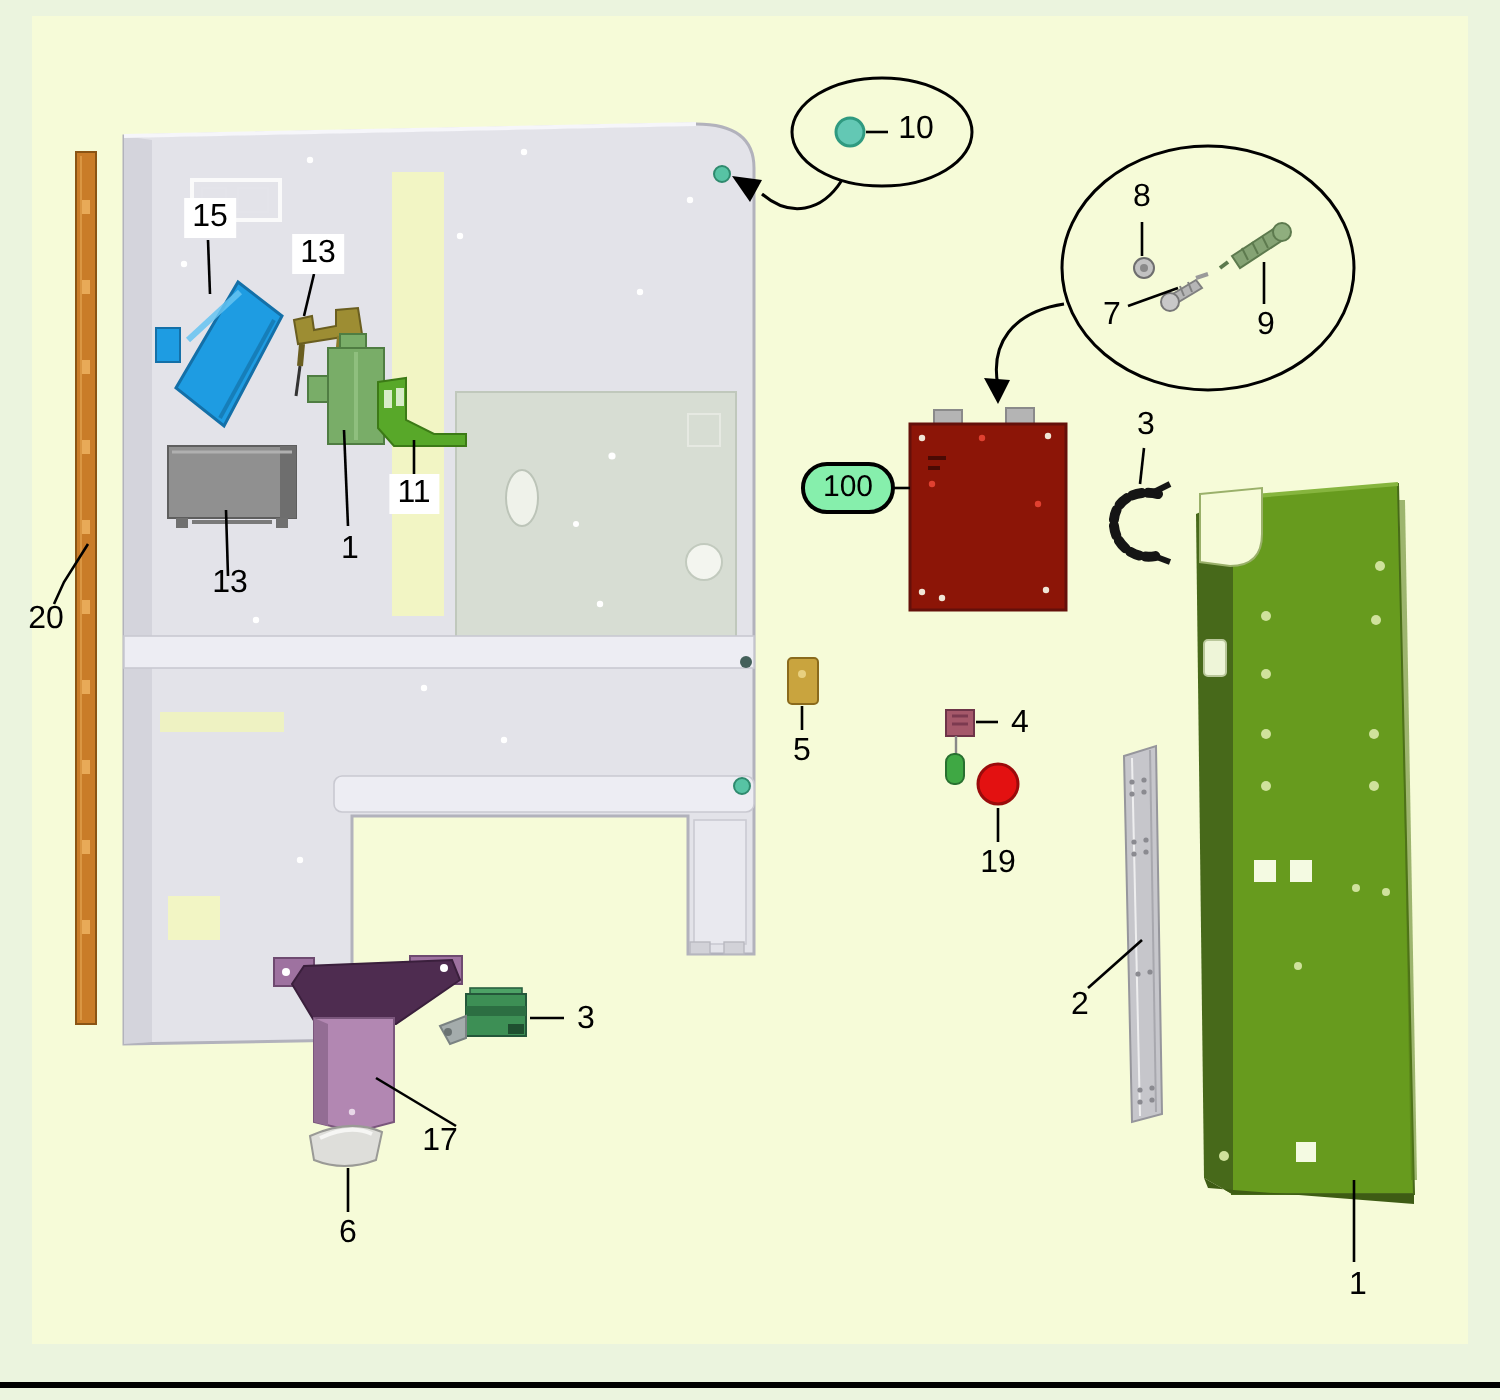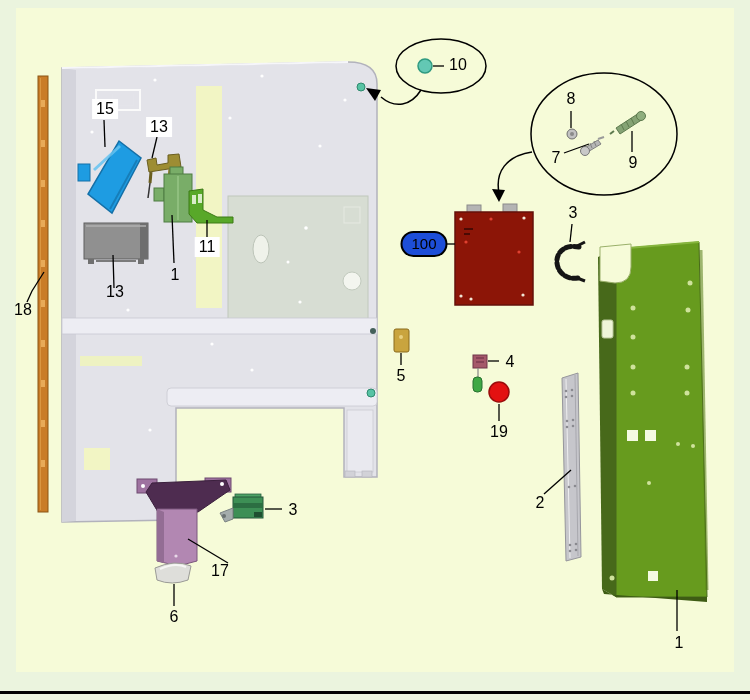--- a/index.html
+++ b/index.html
@@ -10,21 +10,21 @@
   .sheet{position:absolute;left:16px;top:8px;width:718px;height:664px;background:#f6fbd8;}
   .art{position:absolute;left:0;top:0;}
   .bottom-rule{position:absolute;left:0;top:691px;width:750px;height:3px;background:#000;}
   .callout{
     position:absolute;transform:translate(-50%,-50%);
     font-weight:normal;font-size:16px;color:#000;line-height:18px;white-space:nowrap;
     z-index:5;
   }
   .boxed{background:#ffffff;padding:1px 4px;}
   .stadium{
-    border:2px solid #000;border-radius:14px;background:#1d4ed8;
+    border:2px solid #000;border-radius:14px;background:#86efac;
     padding:2px 9px;font-size:15px;
   }
 </style>
 </head>
 <body>
 
 <div class="stage">
   <div class="sheet"></div>
 
   <svg class="art" width="750" height="700" viewBox="0 0 750 700">
@@ -297,18 +297,18 @@
   <div class="callout" style="left:571px;top:99px">8</div>
   <div class="callout" style="left:633px;top:163px">9</div>
   <div class="callout" style="left:458px;top:65px">10</div>
   <div class="callout boxed" style="left:207px;top:247px">11</div>
   <div class="callout" style="left:175px;top:275px">1</div>
   <div class="callout" style="left:115px;top:292px">13</div>
   <div class="callout boxed" style="left:159px;top:127px">13</div>
   <div class="callout boxed" style="left:105px;top:109px">15</div>
   <div class="callout" style="left:293px;top:510px">3</div>
   <div class="callout" style="left:220px;top:571px">17</div>
-  <div class="callout" style="left:23px;top:310px">18</div>
+  <div class="callout" style="left:23px;top:310px">20</div>
   <div class="callout" style="left:499px;top:432px">19</div>
   <div class="callout stadium" style="left:424px;top:244px">100</div>
 
   <div class="bottom-rule"></div>
 </div>
 
 </body></html>

